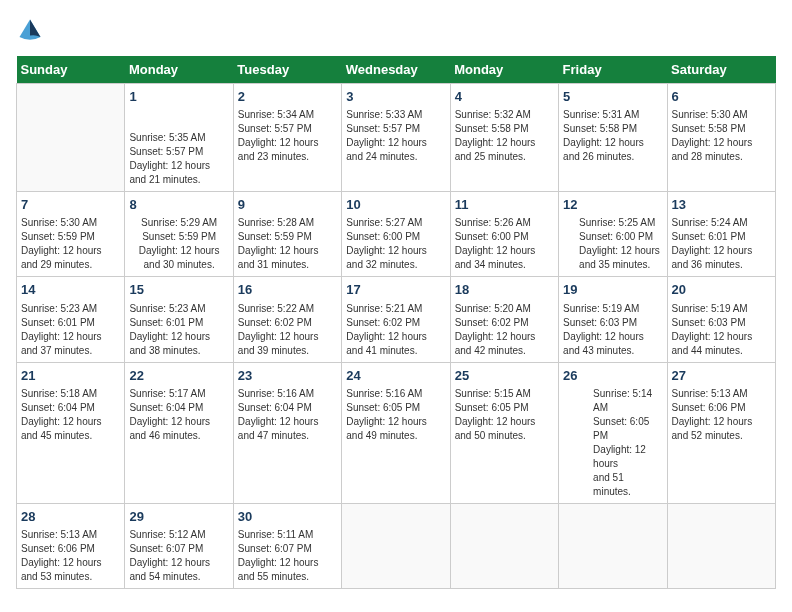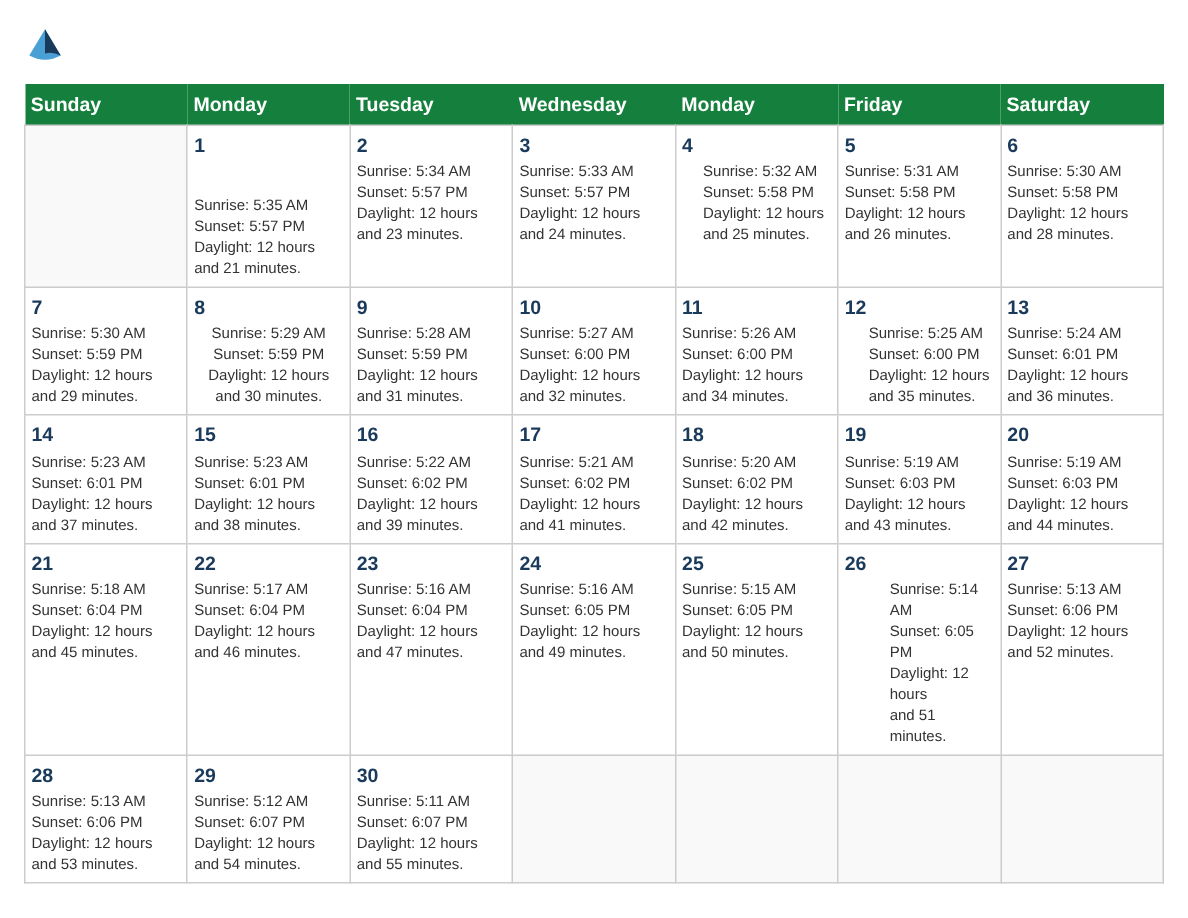--- a/index.html
+++ b/index.html
@@ -130,21 +130,21 @@
         </td>
         <td>
           <span class="day-num">3</span>
           <div class="day-info" style="white-space: pre-line;">Sunrise: 5:33 AM
 Sunset: 5:57 PM
 Daylight: 12 hours
 and 24 minutes.</div>
         </td>
         <td>
           <span class="day-num">4</span>
-          <div class="day-info" style="white-space: pre-line; margin-left: 14px;">Sunrise: 5:32 AM
+          <div class="day-info" style="white-space: pre-line;">Sunrise: 5:32 AM
 Sunset: 5:58 PM
 Daylight: 12 hours
 and 25 minutes.</div>
         </td>
         <td>
           <span class="day-num">5</span>
           <div class="day-info" style="white-space: pre-line;">Sunrise: 5:31 AM
 Sunset: 5:58 PM
 Daylight: 12 hours
 and 26 minutes.</div>

